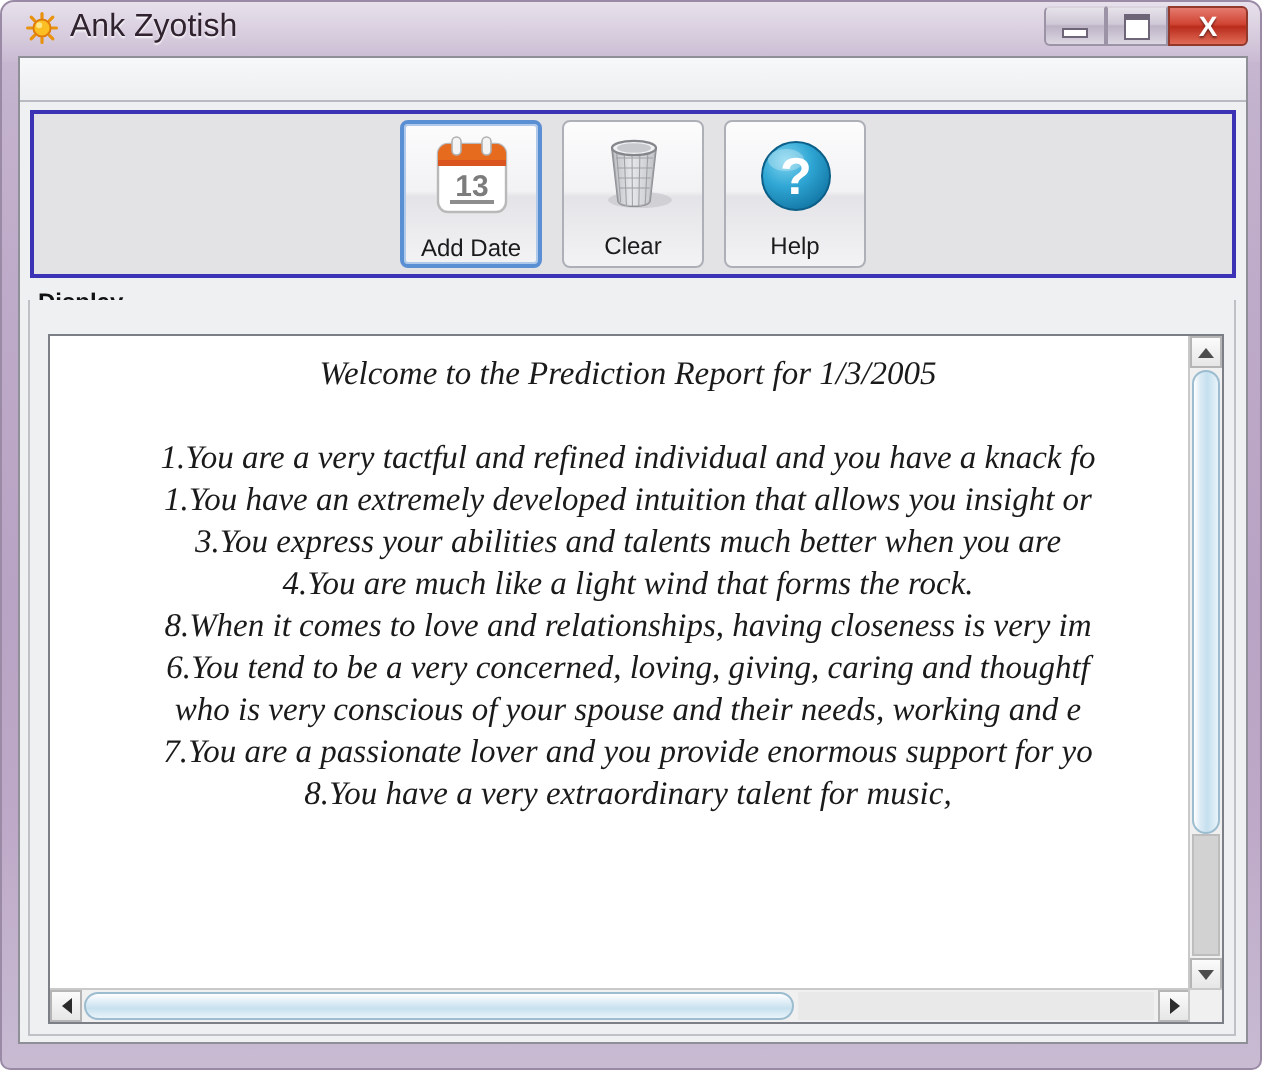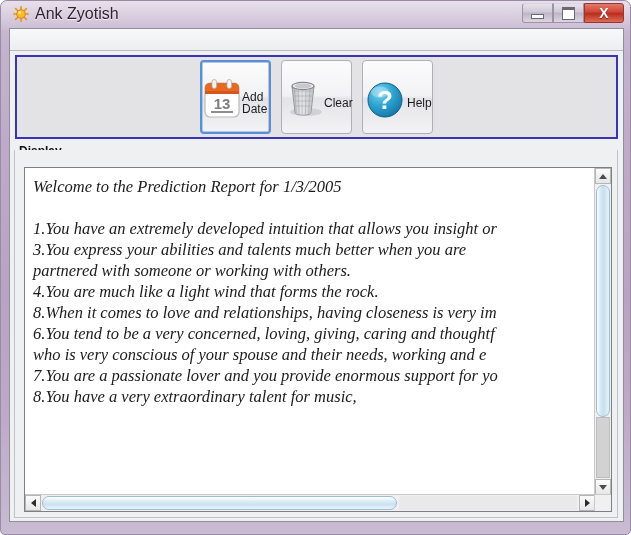--- a/index.html
+++ b/index.html
@@ -168,21 +168,21 @@
 
   .tool-btn {
     position: relative;
     width: 71px;
     height: 74px;
     box-sizing: border-box;
     background: linear-gradient(180deg, #fcfcfd 0%, #f2f2f4 48%, #e4e4e8 52%, #f3f3f5 100%);
     border: 1px solid #aeb0b8;
     border-radius: 4px;
     display: flex;
-    flex-direction: row;
+    flex-direction: column;
     align-items: center;
     justify-content: flex-start;
     cursor: default;
     padding-top: 5px;
   }
   .tool-btn.focused {
     border: 2px solid #5b8fd4;
     box-shadow: 0 0 0 1px #aec9ea inset;
   }
   .tool-icon {
@@ -257,20 +257,21 @@
     padding: 8px 0 0 8px;
     box-sizing: border-box;
   }
   .rpt-line {
     font-family: "Liberation Serif", "DejaVu Serif", serif;
     font-style: italic;
     font-size: 16.5px;
     color: #1a1a1a;
     white-space: nowrap;
     line-height: 21px;
+    text-align: center;
   }
   .rpt-line.blank { height: 21px; }
   .rpt-title { margin-bottom: 0; }
 
   
   #vscroll {
     position: absolute;
     right: 0;
     top: 0;
     width: 17px;
@@ -510,23 +511,23 @@
     <div id="display-label">Display</div>
     <div id="display-sep"></div>
     <div id="display-sep-left"></div>
     <div id="display-body"></div>
 
     <div id="textarea-wrap">
 
       <div id="text-content">
         <div class="rpt-line rpt-title">Welcome to the Prediction Report for 1/3/2005</div>
         <div class="rpt-line blank"></div>
+        <div class="rpt-line">1.You are a very tactful and refined individual and you have a knack fo</div>
         <div class="rpt-line">1.You have an extremely developed intuition that allows you insight or</div>
         <div class="rpt-line">3.You express your abilities and talents much better when you are</div>
-        <div class="rpt-line">   partnered with someone or working with others.</div>
         <div class="rpt-line">4.You are much like a light wind that forms the rock.</div>
         <div class="rpt-line">8.When it comes to love and relationships, having closeness is very im</div>
         <div class="rpt-line">6.You tend to be a very concerned, loving, giving, caring and thoughtf</div>
         <div class="rpt-line">   who is very conscious of your spouse and their needs, working and e</div>
         <div class="rpt-line">7.You are a passionate lover and you provide enormous support for yo</div>
         <div class="rpt-line">8.You have a very extraordinary talent for music,</div>
       </div>
 
       <div id="vscroll">
         <div class="sb-arrow" id="vscroll-up">

